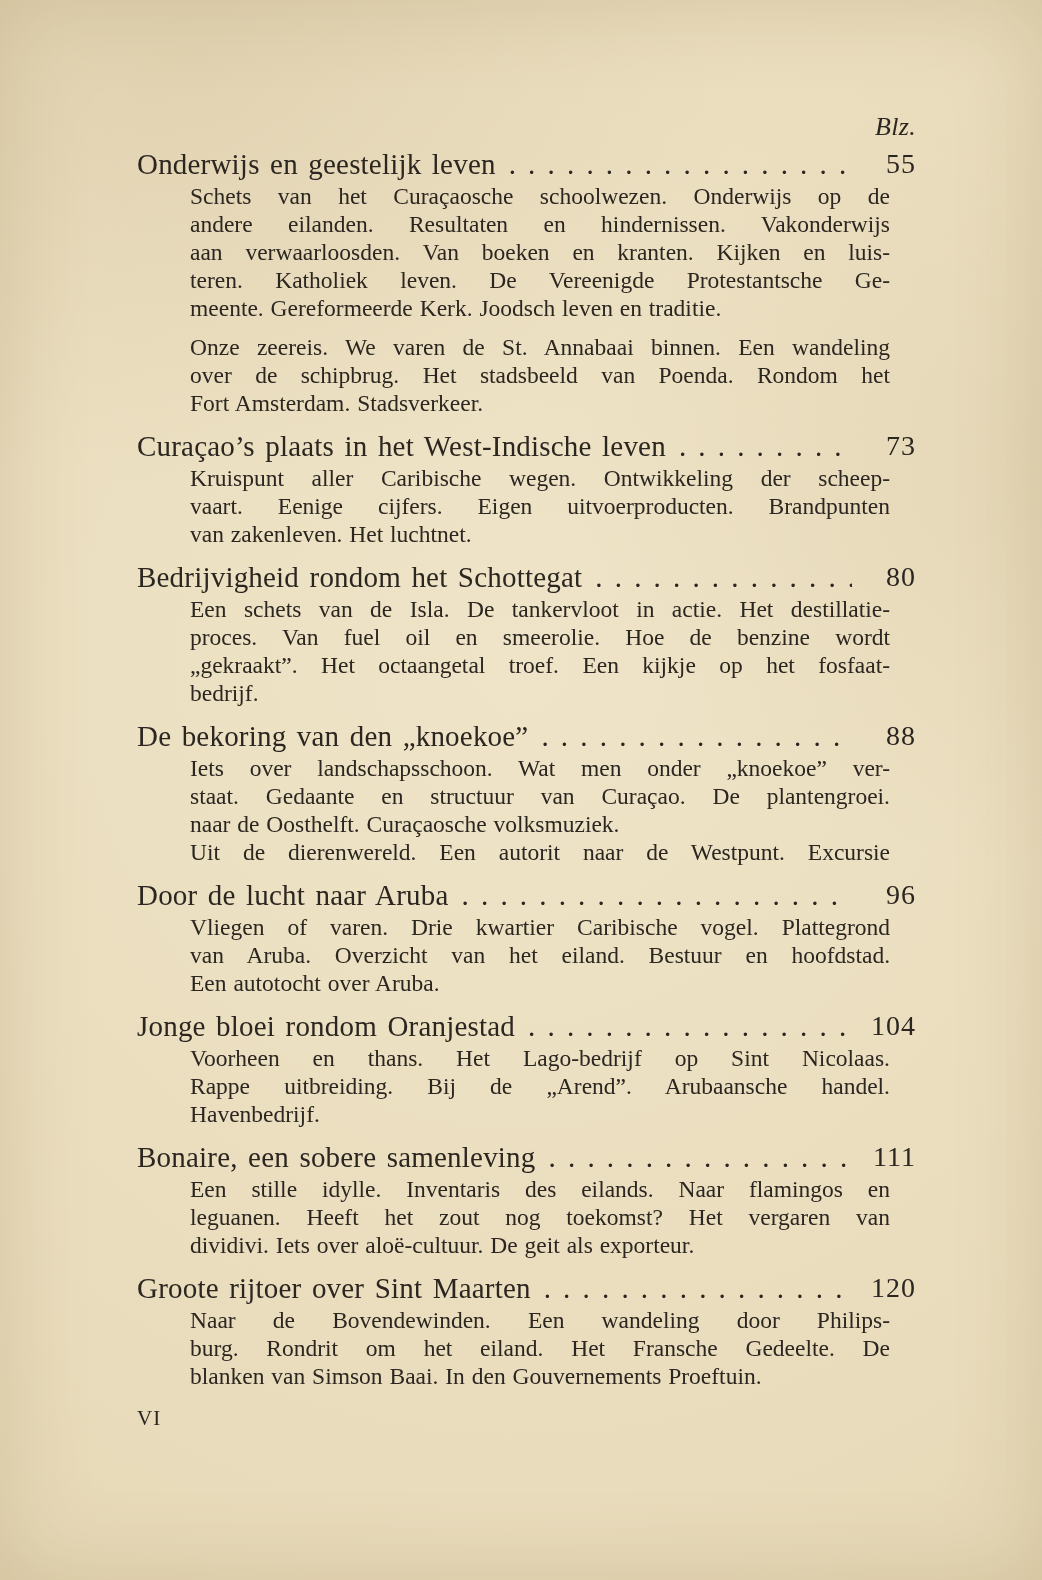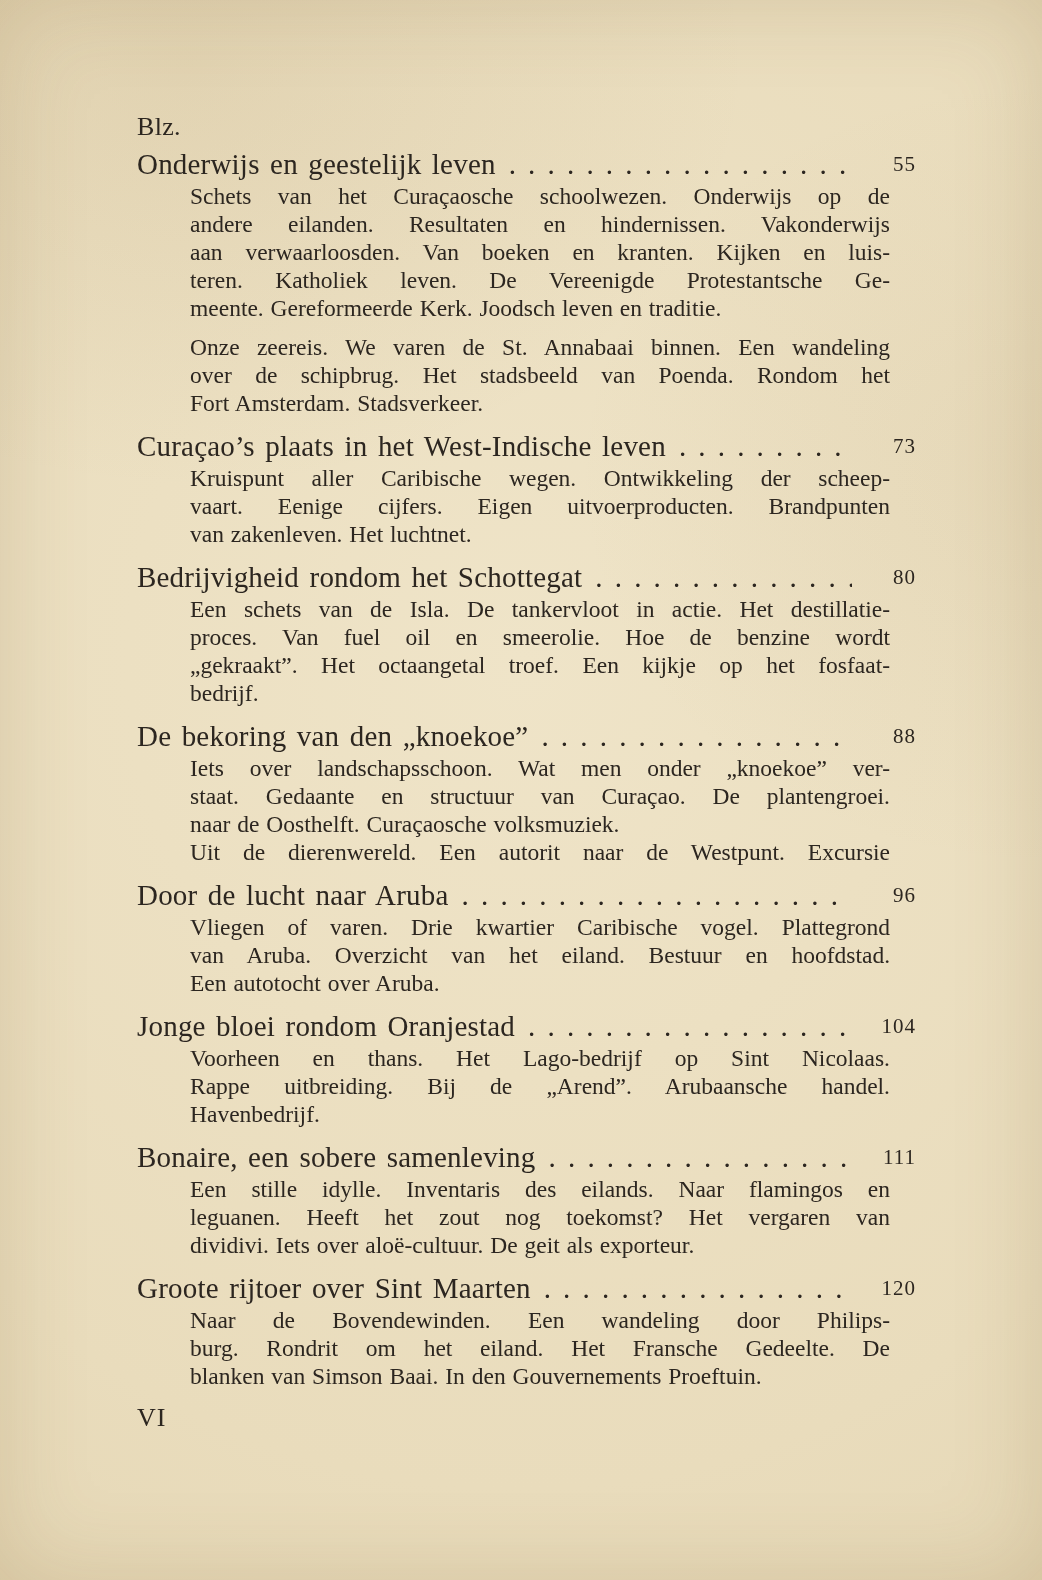--- a/index.html
+++ b/index.html
@@ -24,24 +24,26 @@
       radial-gradient(ellipse 130% 90% at 50% 42%, #efe4c8 0%, #e9dcbc 58%, #e1d2ae 100%);
     box-shadow: inset 0 0 90px rgba(120, 90, 40, 0.18);
   }
   .content {
     position: absolute;
     left: 137px;
     top: 112px;
     width: 779px;
   }
   .blz-row {
+    text-align: right;
     font-size: 26px;
     line-height: 30px;
     margin-bottom: 4px;
     letter-spacing: 0.3px;
+    font-style: italic;
   }
   .entry { margin-bottom: 11px; }
   .head {
     display: flex;
     align-items: flex-end;
     font-size: 29px;
     line-height: 36px;
     white-space: nowrap;
     word-spacing: 3px;
     letter-spacing: 0.2px;
@@ -54,36 +56,36 @@
     height: 36px;
   }
   .dots::after {
     content: "......................................................................";
     letter-spacing: 0.42em;
     font-size: 29px;
   }
   .pagenum {
     min-width: 58px;
     text-align: right;
-    font-size: 21px;
+    font-size: 28px;
     font-variant-numeric: oldstyle-nums;
     letter-spacing: 1px;
   }
   .desc {
     margin-left: 53px;
     width: 700px;
     font-size: 23.5px;
     line-height: 28px;
     word-spacing: 1px;
   }
   .dline { text-align: justify; }
   .dline.just { text-align-last: justify; }
   .footer-folio {
     margin-top: 13px;
-    font-size: 26px;
+    font-size: 21px;
     line-height: 30px;
     letter-spacing: 1px;
   }
 </style>
 </head>
 <body>
 
 <div class="paper"></div>
 
 <div class="content">

